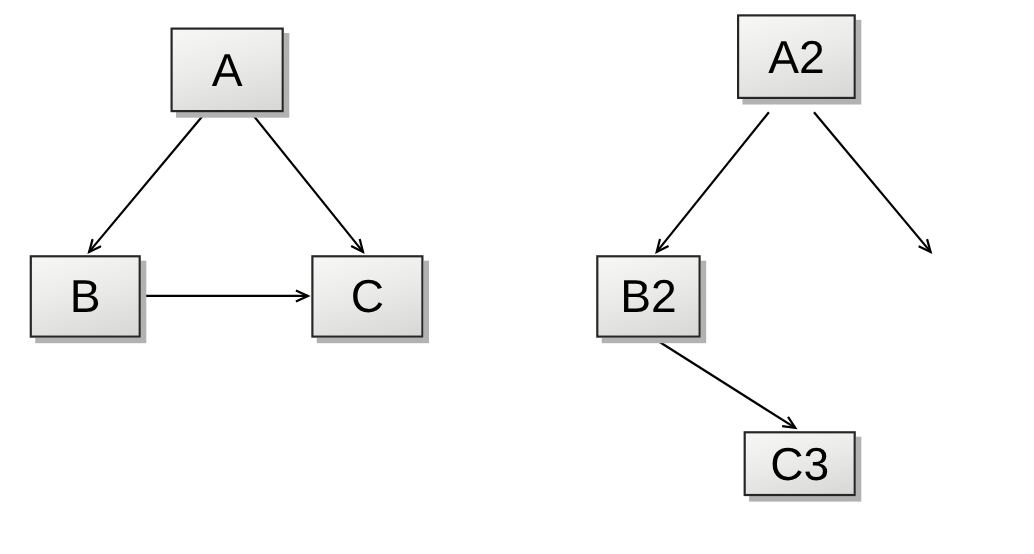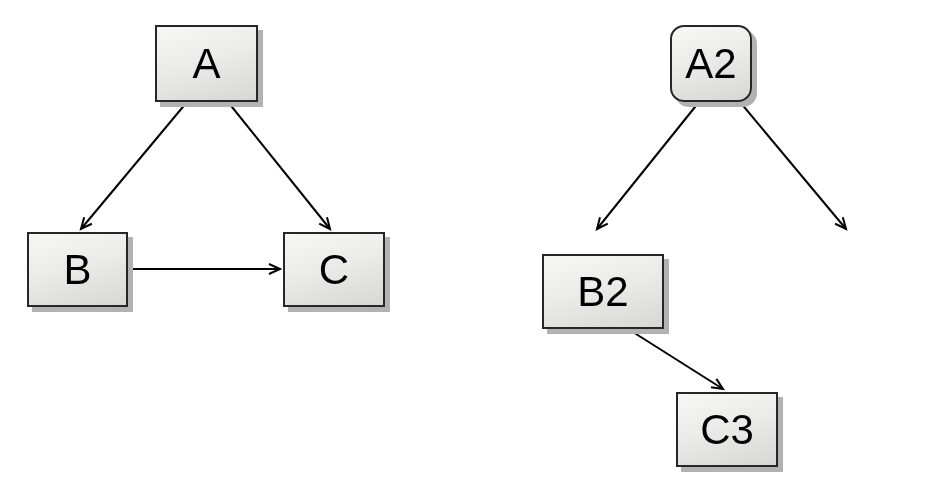--- a/index.html
+++ b/index.html
@@ -72,23 +72,23 @@
   <div id="node-layer">
       <div class="node" style="left: 155px; top: 25px; width: 103px; height: 77px;">
         <span class="node-label">A</span>
       </div>
       <div class="node" style="left: 27px; top: 232px; width: 101px; height: 75px;">
         <span class="node-label">B</span>
       </div>
       <div class="node" style="left: 283px; top: 232px; width: 102px; height: 75px;">
         <span class="node-label">C</span>
       </div>
-      <div class="node" style="left: 670px; top: 25px; width: 82px; height: 77px; border-radius: 14px;">
+      <div class="node" style="left: 670px; top: 13px; width: 108px; height: 77px;">
         <span class="node-label">A2</span>
       </div>
-      <div class="node" style="left: 542px; top: 232px; width: 122px; height: 75px; margin-top: 22px;">
+      <div class="node" style="left: 542px; top: 232px; width: 95px; height: 75px;">
         <span class="node-label">B2</span>
       </div>
-      <div class="node" style="left: 676px; top: 392px; width: 102px; height: 75px;">
+      <div class="node" style="left: 676px; top: 392px; width: 102px; height: 59px;">
         <span class="node-label">C3</span>
       </div>
     </div>
 </div>
 
 </body></html>

